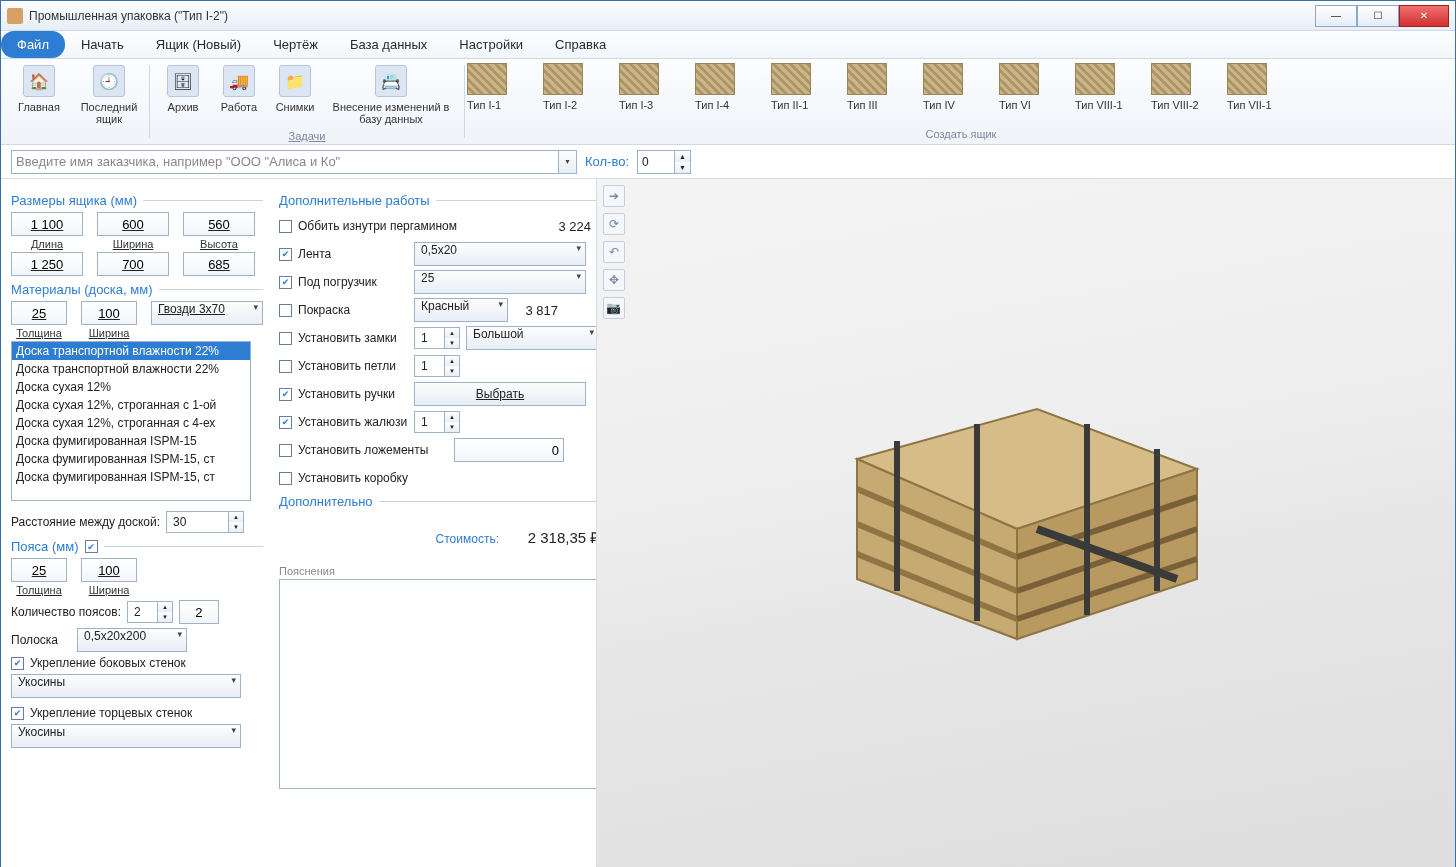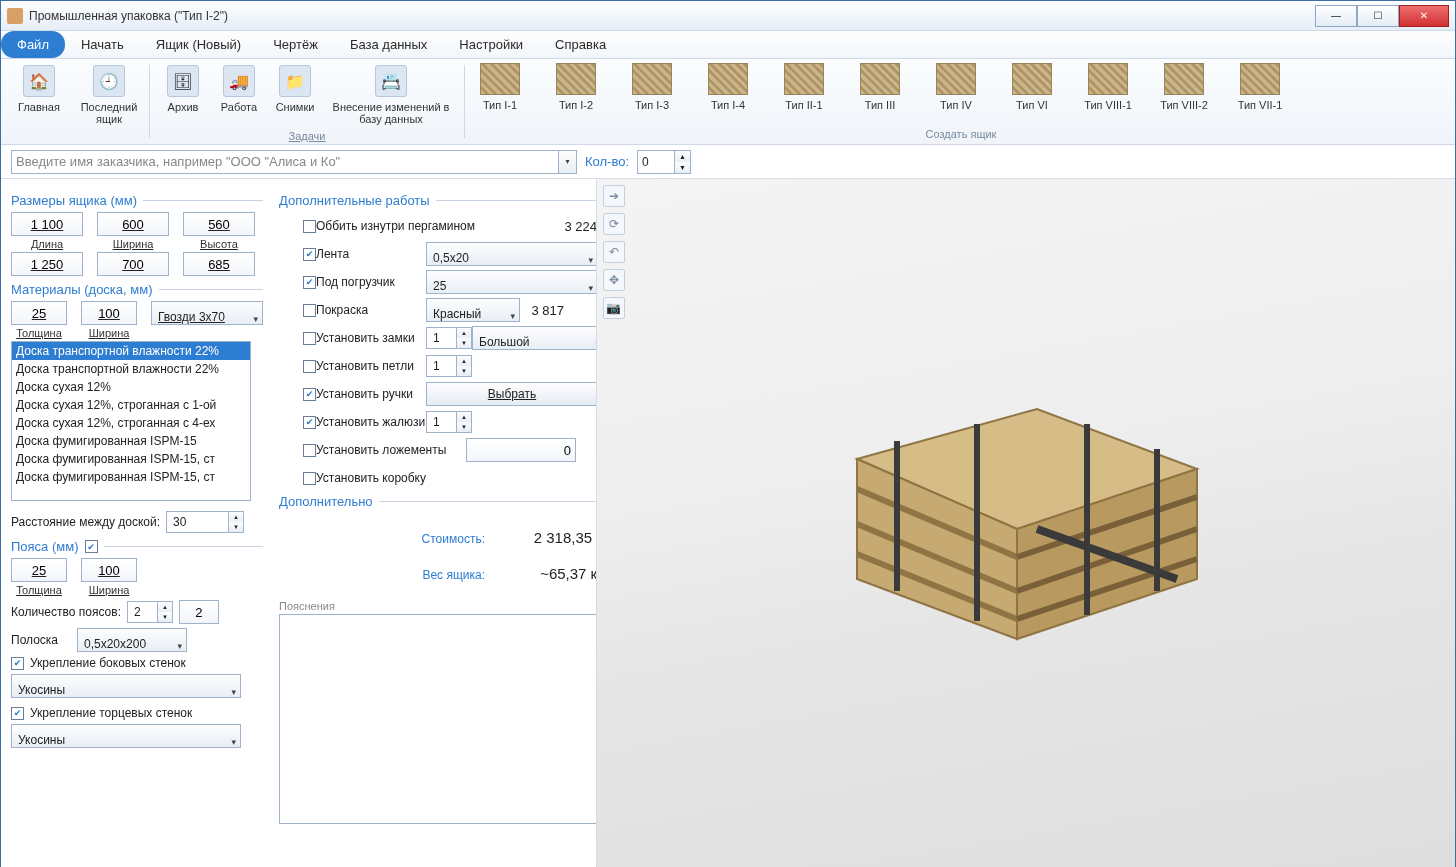--- a/index.html
+++ b/index.html
@@ -17,21 +17,21 @@
 .ribbon{height:86px;background:linear-gradient(#fbfdff,#f0f4f9);border-bottom:1px solid #cfd8e5;display:flex;}
 .ribgroup{display:flex;flex-direction:column;align-items:center;padding:4px 6px;position:relative;}
 .ribgroup .items{display:flex;gap:6px;}
 .ribitem{display:flex;flex-direction:column;align-items:center;width:64px;cursor:pointer;padding-top:2px;}
 .ribitem.wide{width:130px;}
 .ribicon{width:32px;height:32px;background:#dce6f2;border:1px solid #b5c5da;border-radius:3px;margin-bottom:4px;display:flex;align-items:center;justify-content:center;font-size:16px;}
 .riblabel{font-size:11px;text-align:center;line-height:1.1;color:#333;}
 .grouplabel{position:absolute;bottom:2px;left:0;right:0;text-align:center;font-size:11px;color:#7a8aa0;text-decoration:underline;}
 .ribsep{width:1px;background:#cfd8e5;margin:6px 2px;}
 .cratebar{display:flex;align-items:flex-start;padding-top:4px;gap:10px;flex:1;justify-content:flex-start;}
-.crateitem{display:flex;flex-direction:column;align-items:center;width:66px;cursor:pointer;}
+.crateitem{display:flex;flex-direction:column;width:66px;cursor:pointer;}
 .crateicon{width:40px;height:32px;background:repeating-linear-gradient(45deg,#c8b58e,#c8b58e 3px,#b09560 3px,#b09560 6px);border:1px solid #9a845a;margin-bottom:4px;}
 .cratecap{font-size:11px;color:#333;}
 .cratebar-wrap{display:flex;flex-direction:column;flex:1;position:relative;}
 .cratebar-label{position:absolute;bottom:4px;left:0;right:0;text-align:center;font-size:11px;color:#7a8aa0;}
 .searchrow{height:34px;border-bottom:1px solid #d6dde8;display:flex;align-items:center;padding:4px 10px;gap:8px;}
 .searchbox{flex:0 0 566px;height:24px;border:1px solid #9fb2cc;background:#fff;display:flex;align-items:center;padding:0 4px;color:#888;font-size:13px;position:relative;}
 .searchbox .dd{position:absolute;right:0;top:0;bottom:0;width:18px;border-left:1px solid #9fb2cc;display:flex;align-items:center;justify-content:center;font-size:8px;color:#444;background:linear-gradient(#fdfdfd,#e8eef6);}
 .qtylabel{color:#2d7dd2;font-size:13px;}
 .spin{width:54px;height:24px;border:1px solid #9fb2cc;display:flex;align-items:center;padding:0 4px;position:relative;background:#fff;}
 .spin .btns{position:absolute;right:0;top:0;bottom:0;width:16px;display:flex;flex-direction:column;border-left:1px solid #9fb2cc;}
@@ -42,37 +42,37 @@
 .vptoolbar{position:absolute;left:6px;top:6px;display:flex;flex-direction:column;gap:6px;}
 .vpbtn{width:22px;height:22px;border:1px solid #c4cedc;background:#f4f7fb;border-radius:2px;display:flex;align-items:center;justify-content:center;font-size:12px;color:#7b8aa0;cursor:pointer;}
 .crate3d{position:absolute;left:220px;top:190px;width:400px;height:280px;}
 .fieldset-title{color:#2d7dd2;font-size:13px;margin:6px 0 4px;display:flex;align-items:center;gap:6px;}
 .fieldset-title .line{flex:1;height:1px;background:#c8d4e4;}
 .dimrow{display:flex;gap:14px;margin-bottom:2px;text-decoration:underline;}
 .dimbox{display:flex;flex-direction:column;align-items:center;gap:2px;}
 .numinput{width:72px;height:24px;border:1px solid #9fb2cc;text-align:center;background:linear-gradient(#fff,#f2f5fa);font-size:13px;}
 .dimlabel{font-size:11px;color:#333;}
 .row{display:flex;align-items:center;gap:6px;margin:4px 0;}
-.select{height:24px;border:1px solid #9fb2cc;background:linear-gradient(#fdfdfd,#e8eef6);padding:0 18px 0 6px;position:relative;font-size:12px;display:flex;align-items:flex-end;}
+.select{height:24px;border:1px solid #9fb2cc;background:linear-gradient(#fdfdfd,#e8eef6);padding:0 18px 0 6px;position:relative;font-size:12px;display:flex;align-items:flex-start;}
 .select::after{content:"▾";position:absolute;right:4px;font-size:9px;color:#444;}
 .listbox{border:1px solid #9fb2cc;height:160px;overflow:hidden;background:#fff;width:240px;}
 .listitem{padding:2px 4px;font-size:12px;white-space:nowrap;overflow:hidden;}
 .listitem.selected{background:#2d7dd2;color:#fff;}
 .twocol{display:flex;gap:16px;align-items:flex-start;}
 .cbx{width:13px;height:13px;border:1px solid #6a7d9a;background:#fff;display:inline-flex;align-items:center;justify-content:center;font-size:9px;color:#2d7dd2;}
 .cbx.checked::before{content:"✔";}
 .worklabel{font-size:12px;flex:1;}
-.workrow{display:flex;align-items:center;min-height:28px;margin-left:24px;}
+.workrow{display:flex;align-items:center;gap:6px;min-height:28px;}
 .workval{width:52px;text-align:right;font-size:13px;padding-right:8px;}
 .rightcol{flex:1;}
 .smallspin{width:46px;height:22px;border:1px solid #9fb2cc;position:relative;display:flex;align-items:center;padding-left:6px;background:#fff;font-size:12px;}
 .smallspin .bt{position:absolute;right:0;top:0;bottom:0;width:15px;display:flex;flex-direction:column;border-left:1px solid #9fb2cc;}
 .smallspin .bt div{flex:1;font-size:6px;display:flex;align-items:center;justify-content:center;background:linear-gradient(#fdfdfd,#e8eef6);}
 .btn{height:24px;border:1px solid #9fb2cc;background:linear-gradient(#fdfdfd,#e6ecf4);padding:0 16px;display:inline-flex;align-items:center;justify-content:center;font-size:12px;cursor:pointer;text-decoration:underline;}
-.costrow{display:flex;justify-content:flex-end;gap:20px;align-items:baseline;margin:18px 0;}
+.costrow{display:flex;justify-content:flex-end;align-items:baseline;margin:18px 0;}
 .costlabel{color:#2d7dd2;font-size:12px;}
 .costval{font-size:15px;color:#222;width:100px;text-align:right;}
 .notes-label{color:#888;font-size:11px;margin-top:6px;}
 .notes{border:1px solid #9fb2cc;height:210px;background:#fff;margin-top:2px;}
 .sel-wide{width:172px;}
 </style>
 </head>
 <body>
 
 <div class="window">
@@ -411,24 +411,20 @@
             </div>
 
           <div class="fieldset-title" style="margin-top:2px">
               <span>Дополнительно</span>
               <div class="line"></div>
             </div>
 
           <div class="costrow">
               <span class="costlabel">Стоимость:</span>
               <span class="costval">2 318,35 ₽</span>
-            </div>
-          <div class="costrow">
-              <span class="costlabel">Вес ящика:</span>
-              <span class="costval">~65,37 кг.</span>
             </div>
 
           <div class="notes-label">Пояснения</div>
           <div class="notes"></div>
         </div>
       </div>
     </div>
 
     <div class="viewport">
       <div class="vptoolbar">

